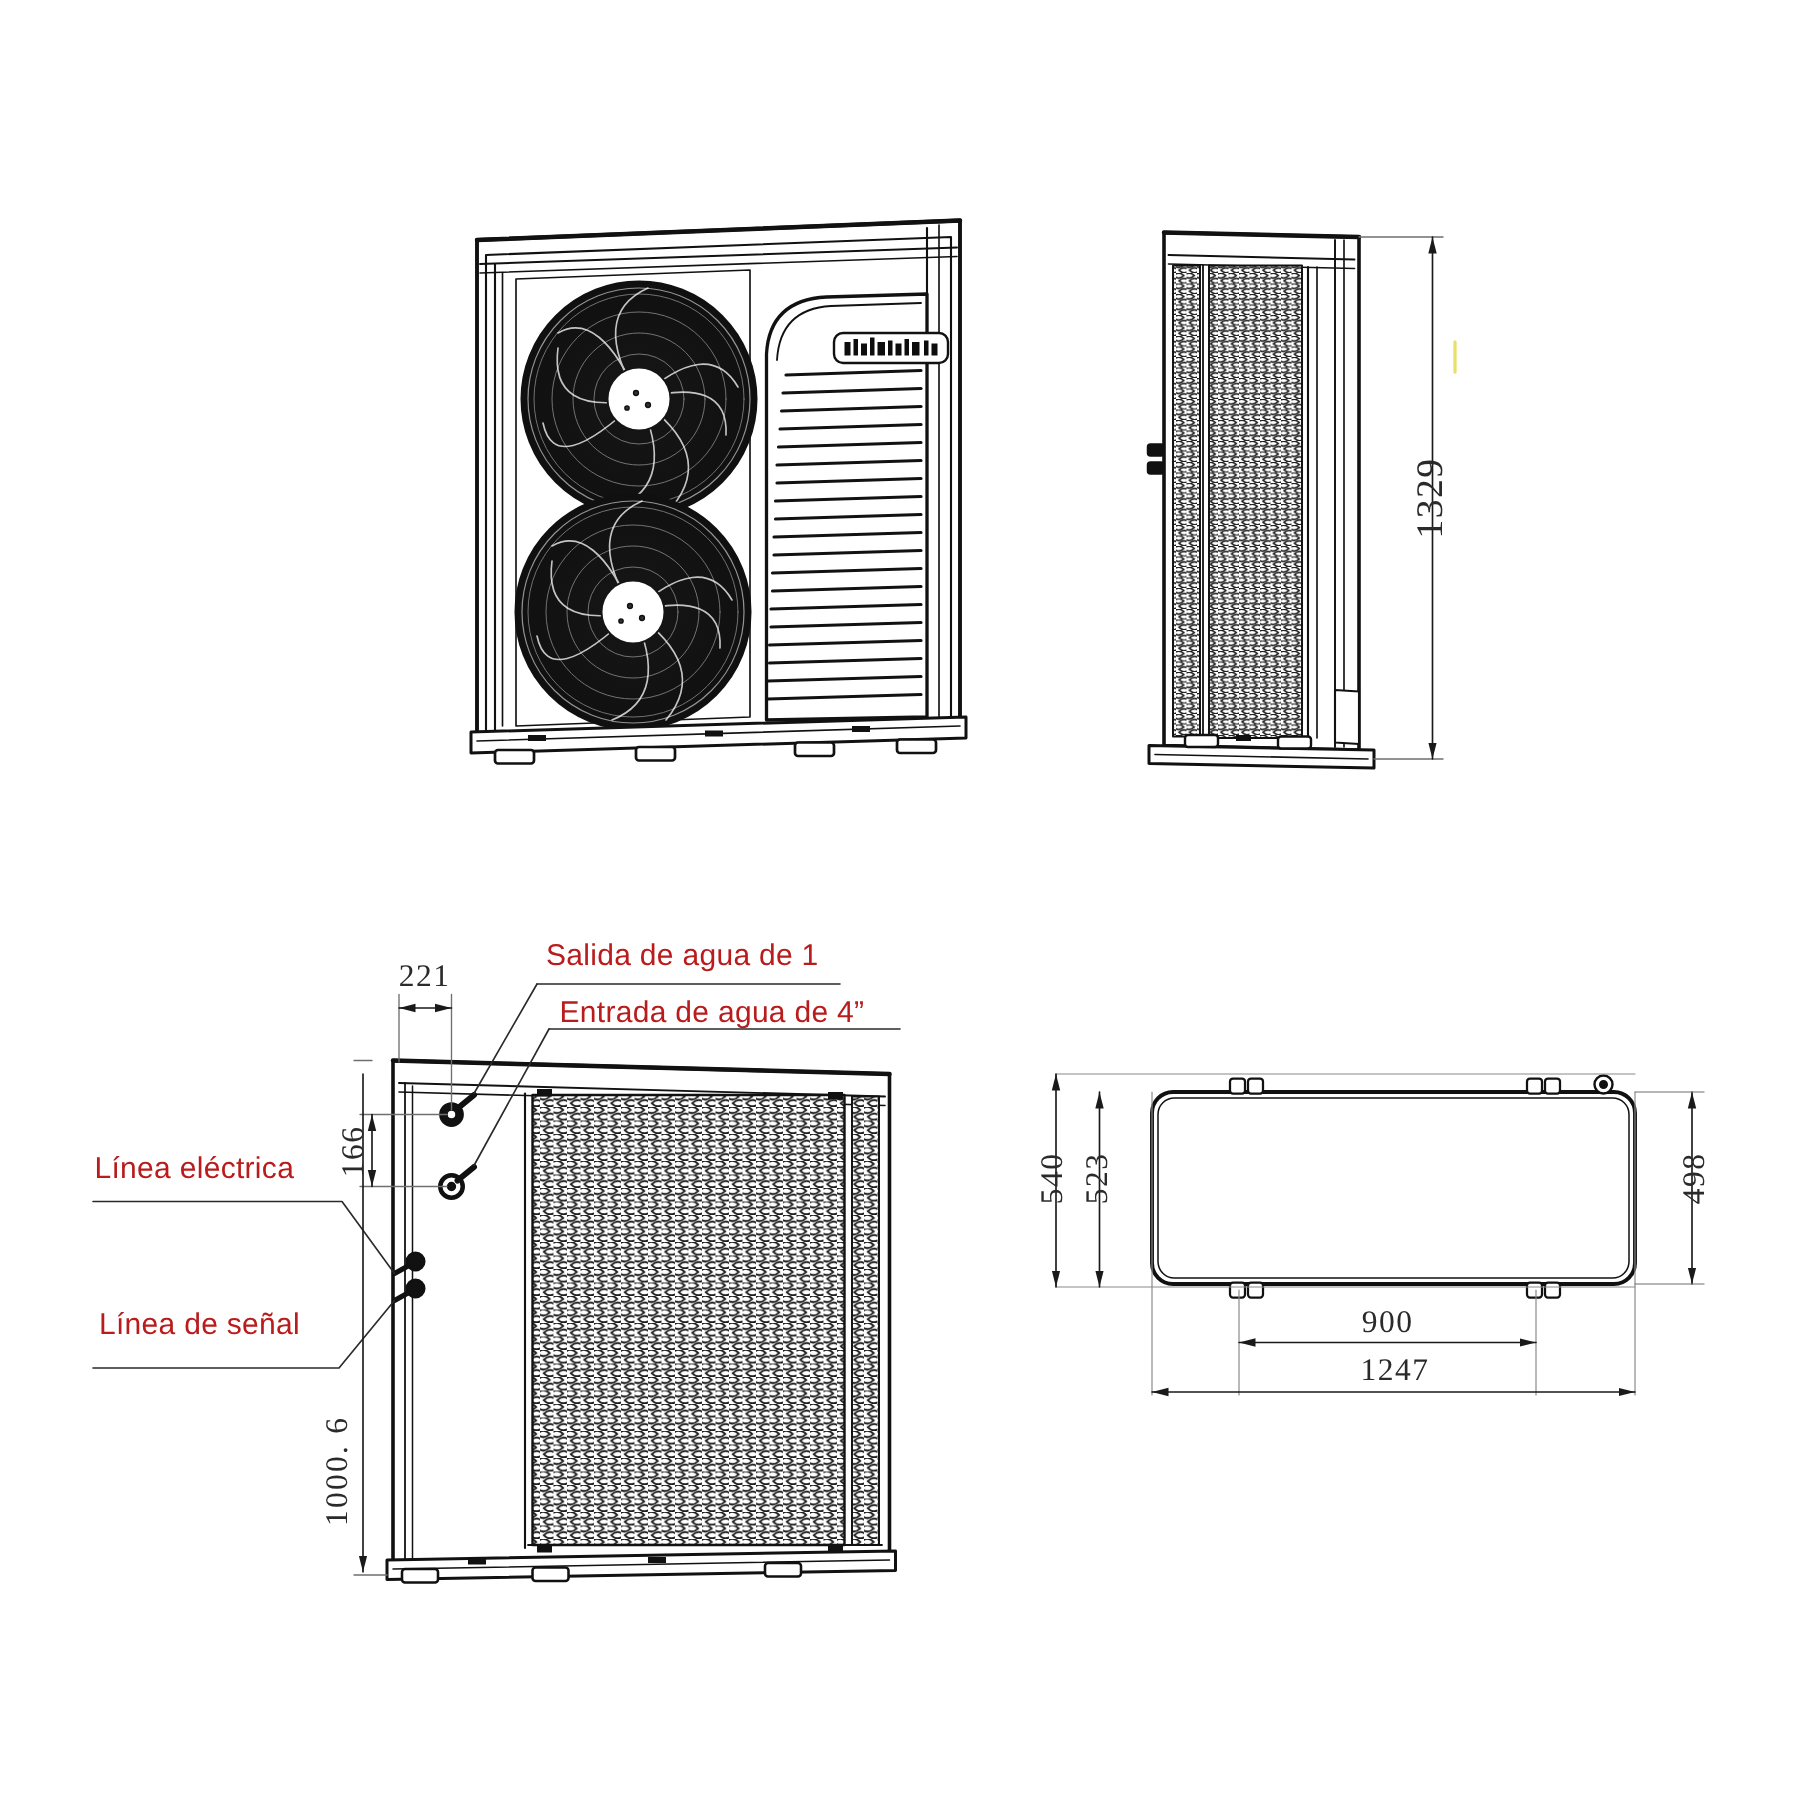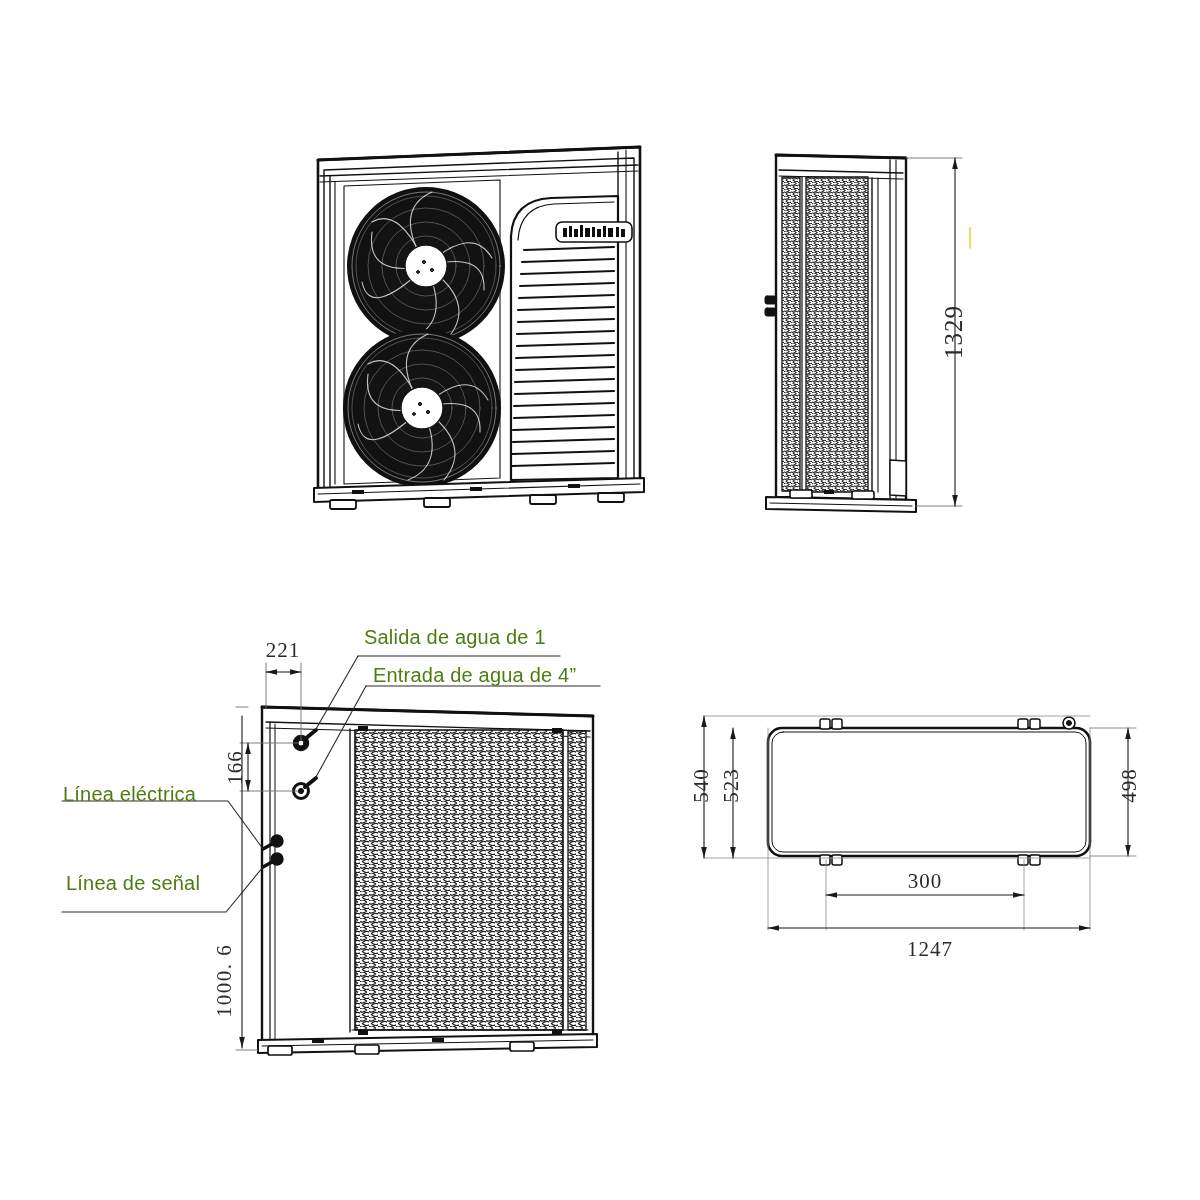--- a/index.html
+++ b/index.html
@@ -10,21 +10,21 @@
     color:#000;
     overflow:hidden;
     position:relative;
   }
   #sheet{position:absolute;left:0;top:0;width:1200px;height:1200px;}
   svg{display:block;}
   .lbl{
     position:absolute;
     font-family:"Liberation Sans", sans-serif;
     font-size:19px;
-    color:#4d7c0f;
+    color:#b91c1c;
     white-space:nowrap;
     letter-spacing:0.2px;
   }
   .dim{
     position:absolute;
     font-family:"Liberation Serif", serif;
     font-size:21px;
     color:#2a2a2a;
     white-space:nowrap;
     letter-spacing:1px;
@@ -369,21 +369,21 @@
 
   </g>
 </svg>
 
 <div class="dimbox" style="left:914px;top:302px;width:80px;height:60px;">
   <span class="dim rot" style="font-size:25px;">1329</span>
 </div>
 
 <div class="lbl" style="left:364px;top:626px;font-size:20px;">Salida de agua de 1</div>
 <div class="lbl" style="left:373px;top:664px;font-size:20px;">Entrada de agua de 4”</div>
-<div class="lbl" style="left:63px;top:768px;font-size:20px;margin-top:15px;">Línea eléctrica</div>
+<div class="lbl" style="left:63px;top:768px;font-size:20px;">Línea eléctrica</div>
 <div class="lbl" style="left:66px;top:872px;font-size:20px;">Línea de señal</div>
 
 <div class="dimbox" style="left:258px;top:637px;width:50px;height:26px;">
   <span class="dim">221</span>
 </div>
 <div class="dimbox" style="left:210px;top:747px;width:50px;height:40px;">
   <span class="dim rot">166</span>
 </div>
 <div class="dimbox" style="left:196px;top:930px;width:58px;height:100px;">
   <span class="dim rot" style="letter-spacing:1.5px;">1000. 6</span>
@@ -392,19 +392,19 @@
 <div class="dimbox" style="left:676px;top:765px;width:50px;height:40px;">
   <span class="dim rot">540</span>
 </div>
 <div class="dimbox" style="left:706px;top:765px;width:50px;height:40px;">
   <span class="dim rot">523</span>
 </div>
 <div class="dimbox" style="left:1104px;top:765px;width:50px;height:40px;">
   <span class="dim rot">498</span>
 </div>
 <div class="dimbox" style="left:895px;top:868px;width:60px;height:26px;">
-  <span class="dim">300</span>
-</div>
-<div class="dimbox" style="left:890px;top:936px;width:80px;height:26px;">
+  <span class="dim">900</span>
+</div>
+<div class="dimbox" style="left:890px;top:900px;width:80px;height:26px;">
   <span class="dim">1247</span>
 </div>
 
 </div>
 
 </body></html>

